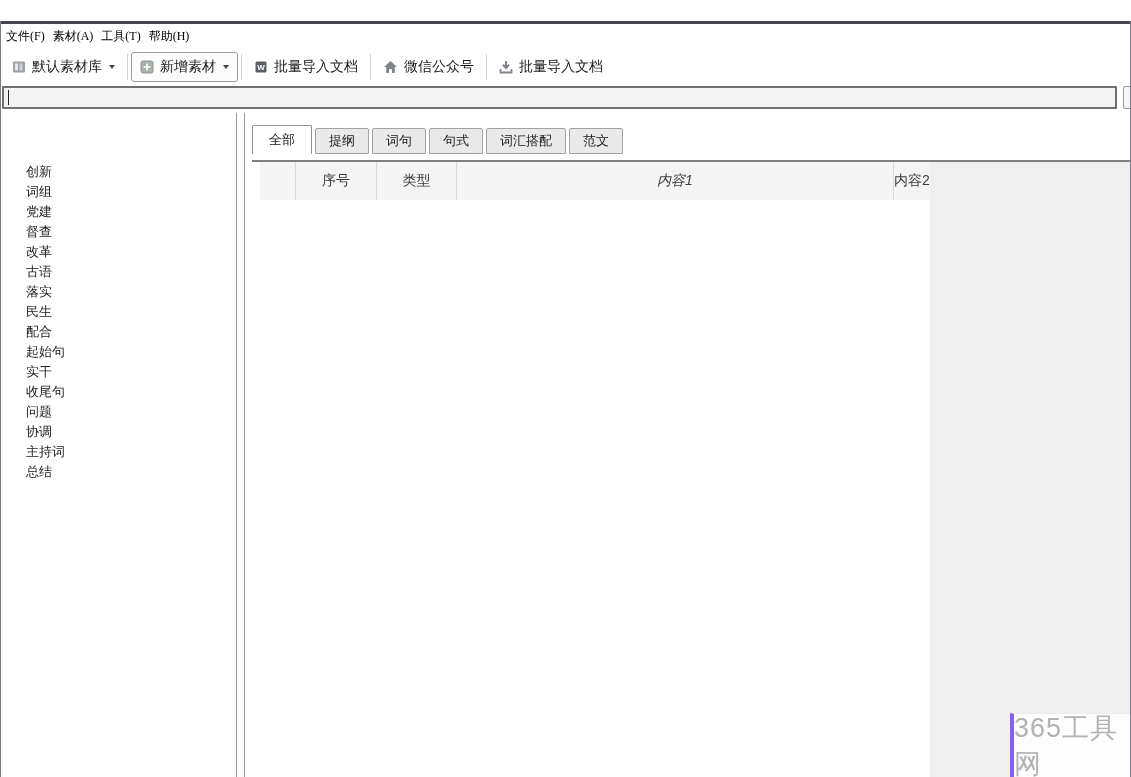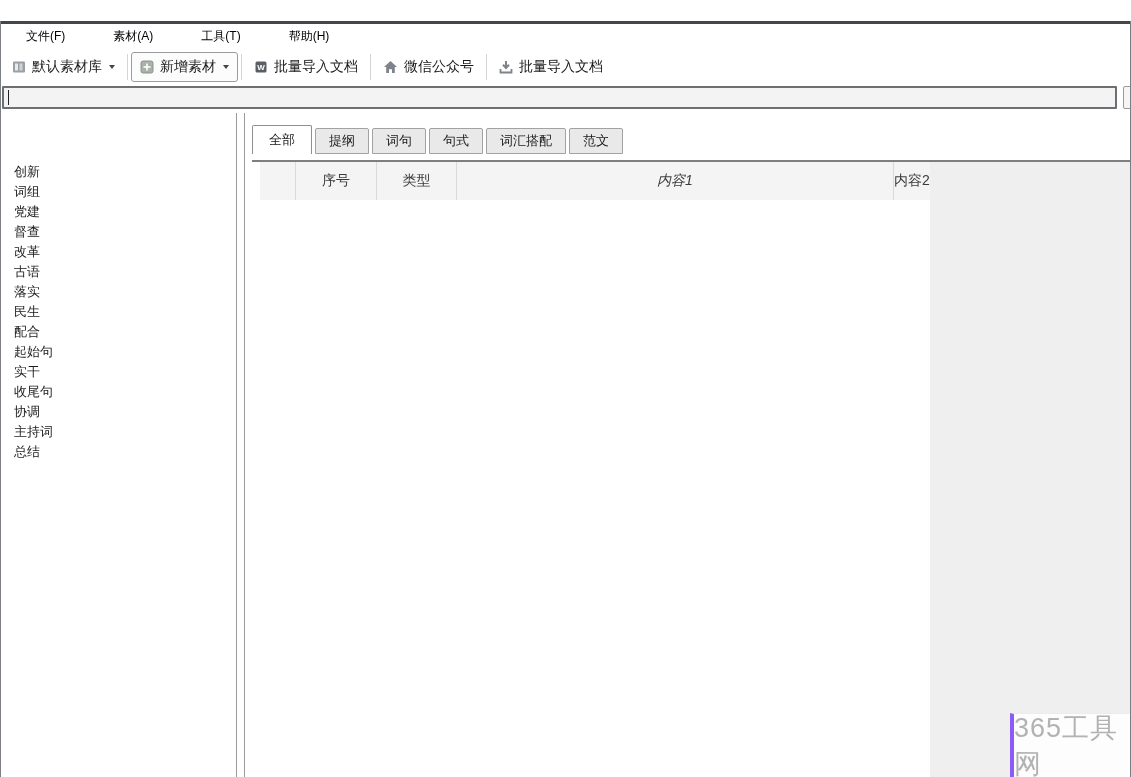--- a/index.html
+++ b/index.html
@@ -19,21 +19,21 @@
   .blob3 { left:348px; top:3px; width:13px; height:11px; background:#9a7a52; }
   .blob4 { left:394px; top:2px; width:24px; height:13px; background:#dfc12f; }
   .blob5 { left:492px; top:3px; width:30px; height:14px; background:#8c2f9e; filter:blur(3px); }
   .app-icon { position:absolute; left:0; top:2px; width:10px; height:11px; background:linear-gradient(135deg,#6fa8e0,#2b5fa8); border-radius:2px; z-index:2; }
   .title-text { position:absolute; left:13px; top:0; height:18px; line-height:18px; font-size:12px; color:#fff;
     text-shadow:0 1px 2px rgba(0,0,0,.85); z-index:2; letter-spacing:1px; }
 
   
   .menubar { position:absolute; top:21px; left:0; width:100%; height:27px; background:#fff;
     border-top:3px solid #43464b; display:flex; align-items:center; padding-left:2px; }
-  .menu-item { padding:0 24px; font-size:12px; color:#000; height:100%; display:flex; align-items:center; cursor:default; }
+  .menu-item { padding:0 4px; font-size:12px; color:#000; height:100%; display:flex; align-items:center; cursor:default;font-family:Liberation Serif, serif; }
 
   
   .toolbar { position:absolute; top:48px; left:0; width:100%; height:37px; background:#fff;
     display:flex; align-items:center; padding-left:3px; }
   .tb-btn { display:flex; align-items:center; gap:6px; height:30px; padding:0 8px; font-size:14px; color:#1a1a1a;
     border:1px solid transparent; border-radius:3px; white-space:nowrap; cursor:default; }
   .tb-btn.bordered { border-color:#9c9c9c; background:#fcfcfc; }
   .tb-sep { width:1px; height:26px; background:#d5d5d5; margin:0 3px; }
   .tb-icon { display:flex; align-items:center; }
   .tb-icon svg { display:block; }
@@ -53,21 +53,21 @@
   .content { position:absolute; top:113px; left:0; right:0; bottom:0; background:#fff; }
   .sidebar { position:absolute; left:0; top:0; width:236px; height:100%; background:#fff; }
   .side-tabs { position:absolute; top:12px; left:3px; display:flex; height:29px; align-items:flex-start; }
   .tab { display:flex; align-items:center; font-size:13px; color:#1a1a1a; border-radius:2px 2px 0 0;
     white-space:nowrap; cursor:default; }
   .tab.active { height:29px; background:#fff; border:1px solid #8f8f8f; border-bottom:none; position:relative; z-index:2; }
   .tab.inactive { height:26px; margin-top:3px; background:#e9e9e9; border:1px solid #a2a2a2; }
   .side-tabs .tab { padding:0 6px; }
   .side-tabs .tab.inactive { margin-left:2px; }
   .tag-list { position:absolute; top:49px; left:0; right:0; }
-  .tag-item { height:20px; display:flex; align-items:center; padding-left:14px; font-size:13px; color:#1c1c1c; cursor:default; }
+  .tag-item { height:20px; display:flex; align-items:center; padding-left:26px; font-size:13px; color:#1c1c1c; cursor:default; }
 
   .splitter { position:absolute; left:236px; top:0; width:9px; height:100%; background:#fff;
     border-left:1px solid #9b9b9b; border-right:1px solid #9b9b9b; cursor:col-resize; }
 
   .main { position:absolute; left:252px; top:0; right:0; height:100%; background:#fff; }
   .main-tabs { position:absolute; top:12px; left:0; display:flex; height:29px; align-items:flex-start; }
   .main-tabs .tab { padding:0 13px; }
   .main-tabs .tab.active { padding:0 16px; }
   .main-tabs .tab.inactive { margin-left:3px; }
 
@@ -168,20 +168,21 @@
           <div class="tag-item">党建</div>
           <div class="tag-item">督查</div>
           <div class="tag-item">改革</div>
           <div class="tag-item">古语</div>
           <div class="tag-item">落实</div>
           <div class="tag-item">民生</div>
           <div class="tag-item">配合</div>
           <div class="tag-item">起始句</div>
           <div class="tag-item">实干</div>
           <div class="tag-item">收尾句</div>
+          <div class="tag-item">问题</div>
           <div class="tag-item">协调</div>
           <div class="tag-item">主持词</div>
           <div class="tag-item">总结</div>
         </div>
     </div>
     <div class="splitter"></div>
     <div class="main">
       <div class="main-tabs">
           <div class="tab active">全部</div>
           <div class="tab inactive">提纲</div>

